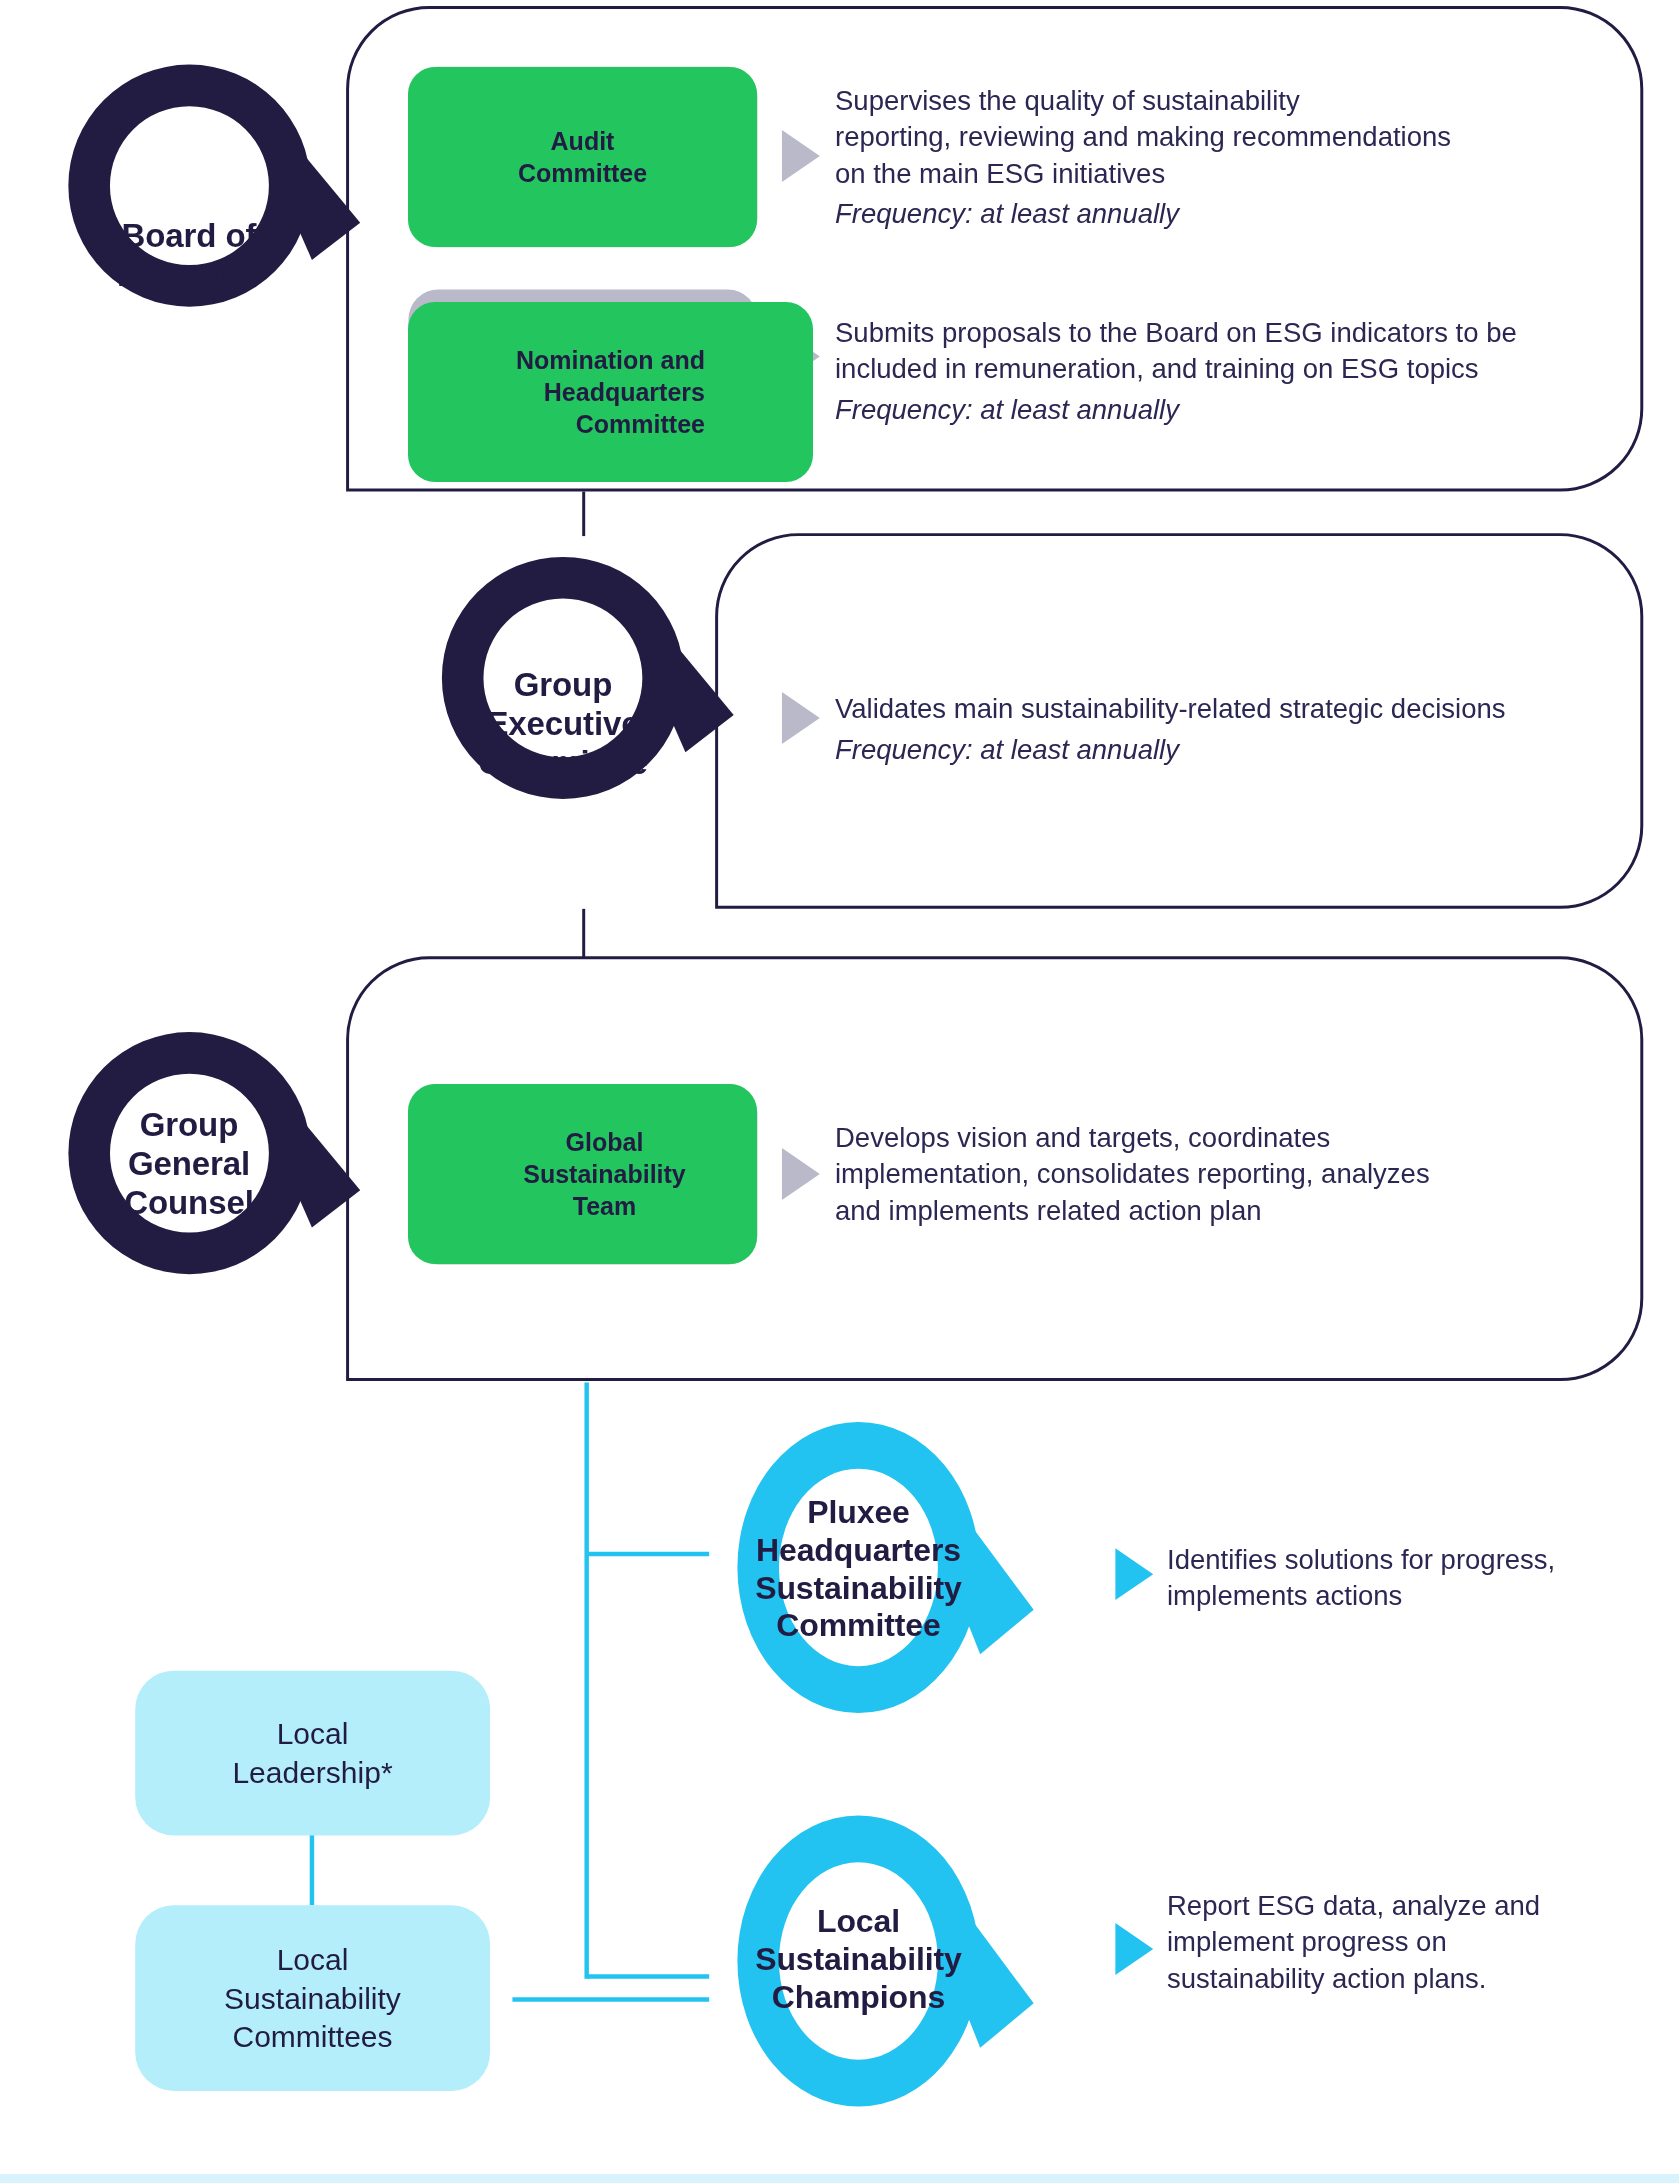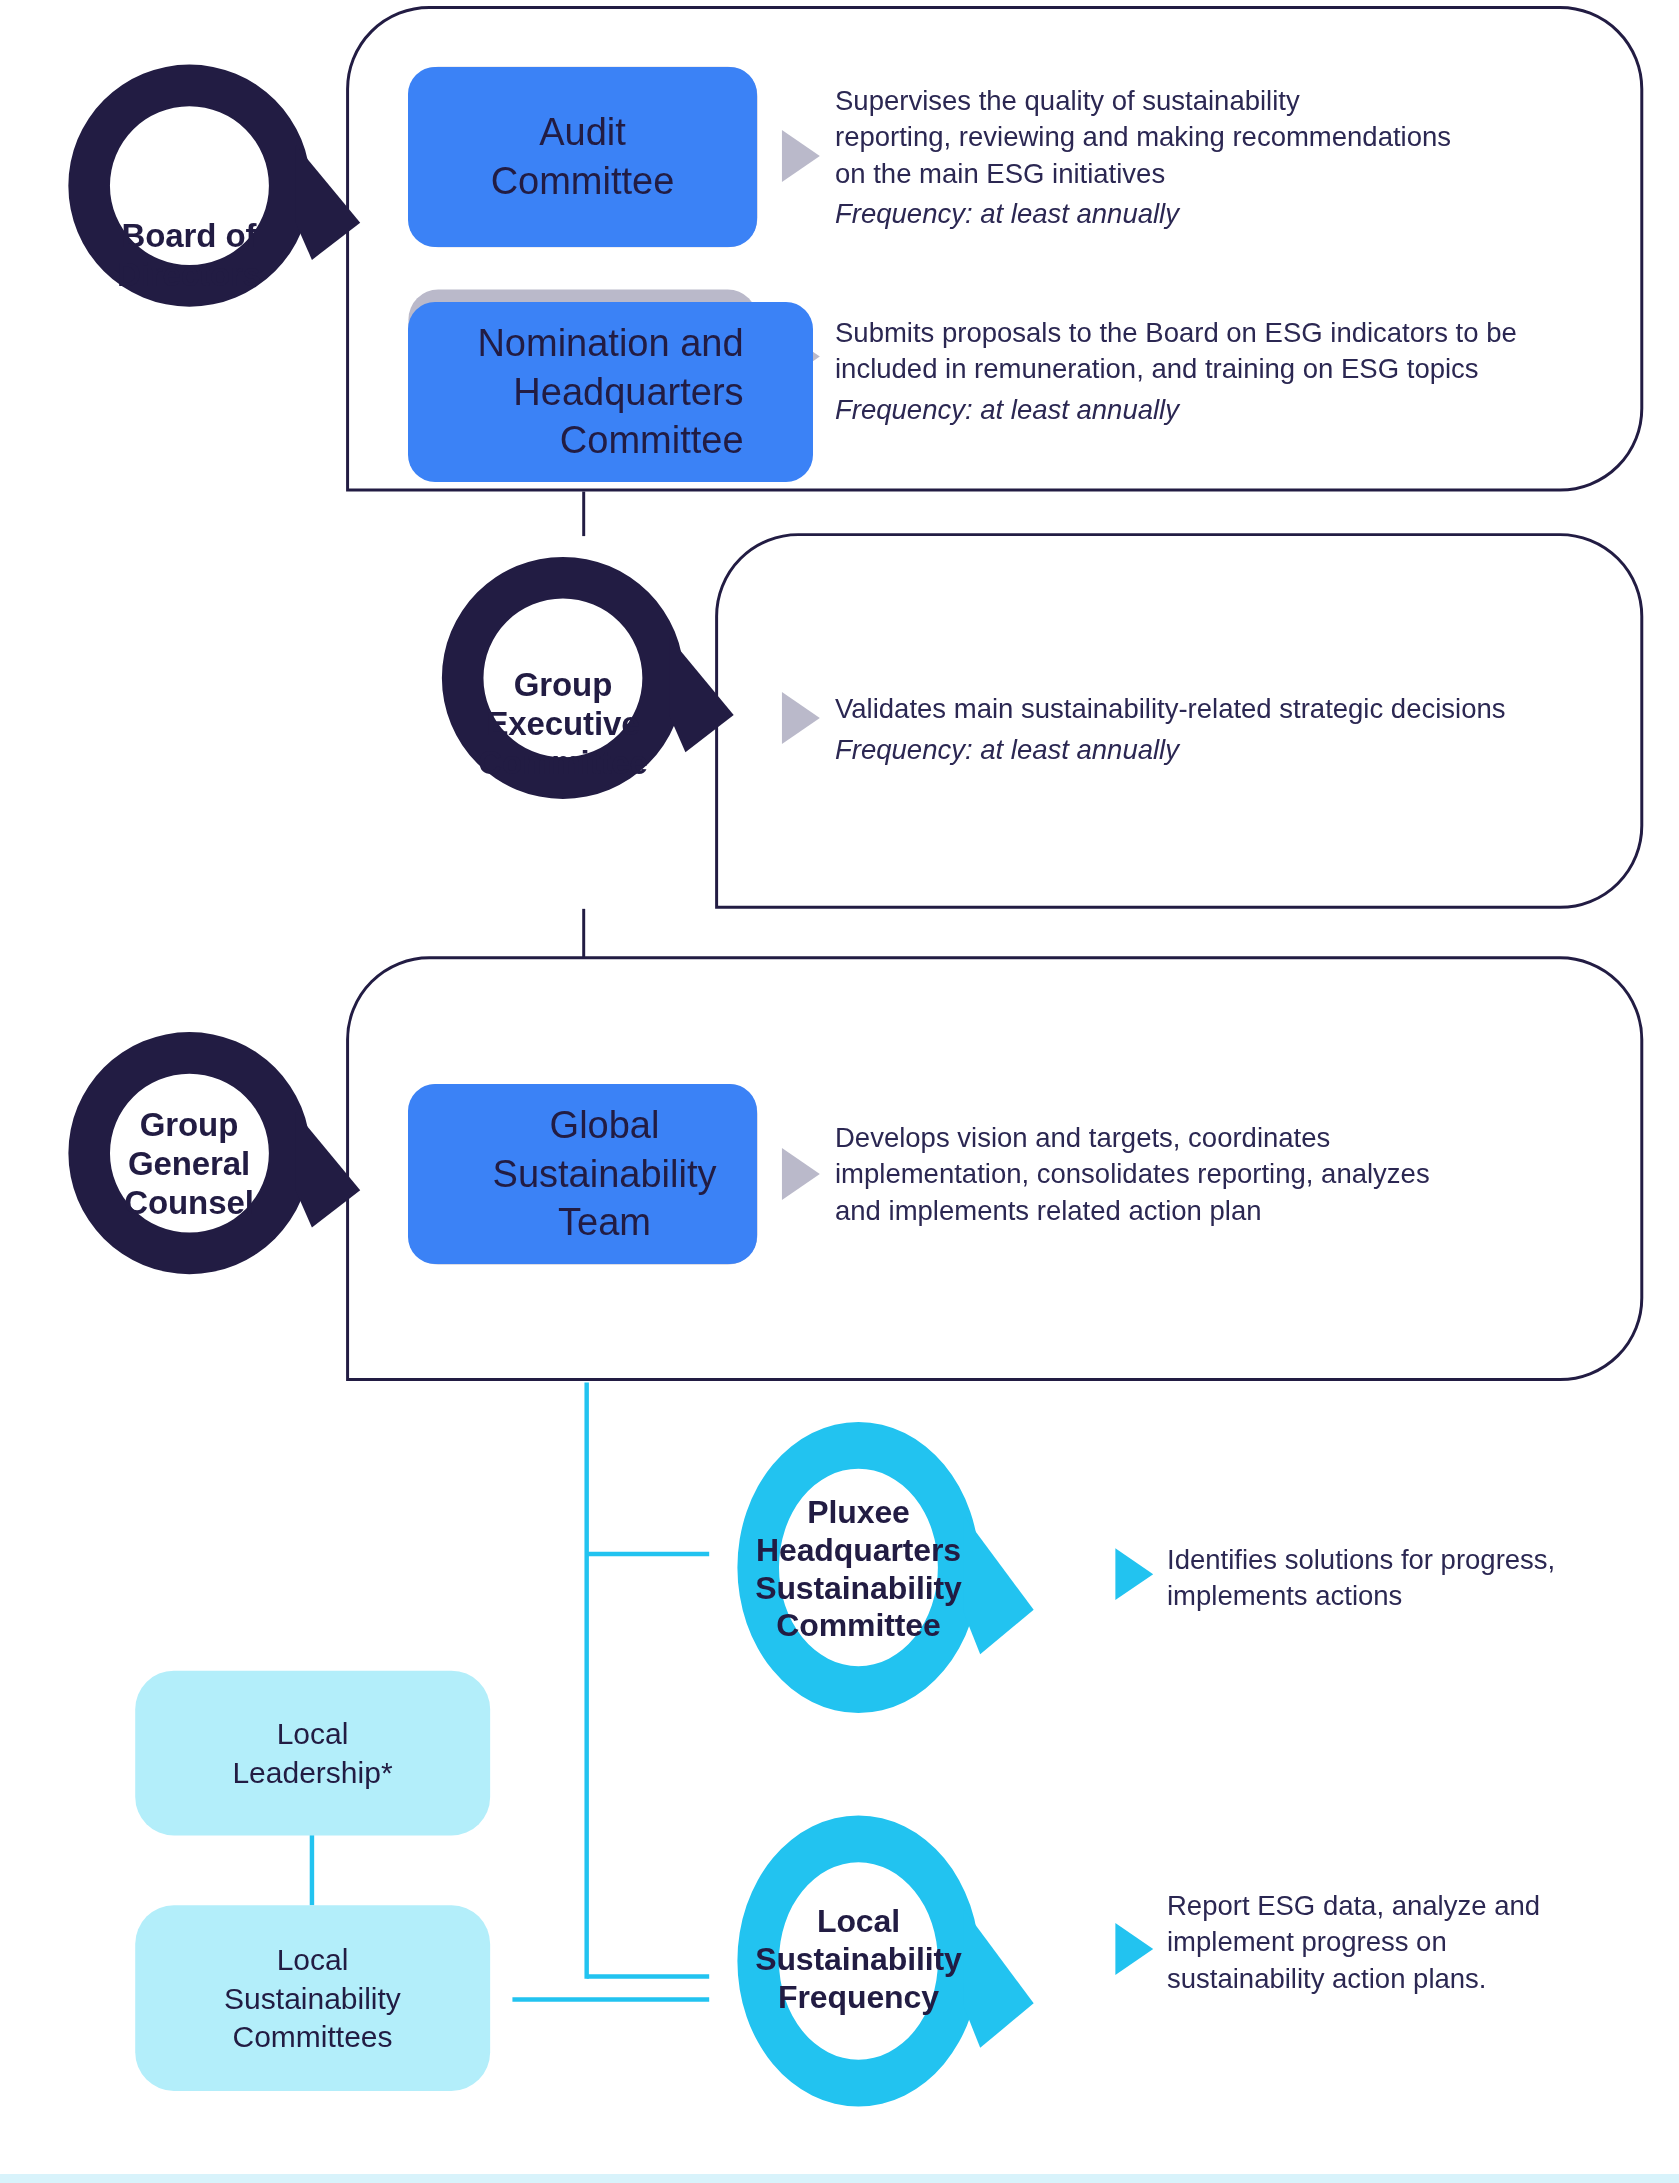--- a/index.html
+++ b/index.html
@@ -37,21 +37,21 @@
   .chip {
     position: absolute;
     display: flex;
     align-items: center;
     justify-content: center;
     text-align: center;
     border-radius: 27px;
     color: #221C43;
     line-height: 1.28;
   }
-  .chip-gray { background: #3b82f6; font-size: 38px; }
+  .chip-gray { background: #22c55e; font-size: 25px; font-weight: bold; }
   .chip-cyan { background: #B3EEFA; font-size: 30px; }
 
   .desc {
     position: absolute;
     color: #2B2752;
     font-size: 27.5px;
     line-height: 1.32;
   }
   .desc .freq { font-style: italic; display: block; margin-top: 4.5px; }
 
@@ -225,21 +225,21 @@
   </div>
 
   <div class="desc" style="left:1167px; top:1542px; width:475px;">
     <div>Identifies solutions for progress,</div>
     <div>implements actions</div>
   </div>
 
   <div class="ring-label" style="left:739px; top:1903px; width:239px; font-size:32px;">
     <div>Local</div>
     <div>Sustainability</div>
-    <div>Frequency</div>
+    <div>Champions</div>
   </div>
 
   <div class="desc" style="left:1167px; top:1888px; width:490px;">
     <div>Report ESG data, analyze and</div>
     <div>implement progress on</div>
     <div>sustainability action plans.</div>
   </div>
 
   <div class="chip chip-cyan" style="left:135px; top:1671px; width:355px; height:165px; background:transparent;">
     <div>

